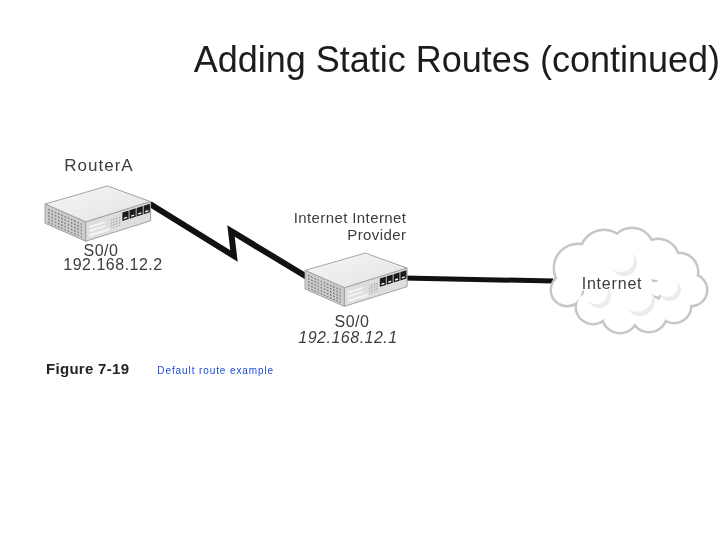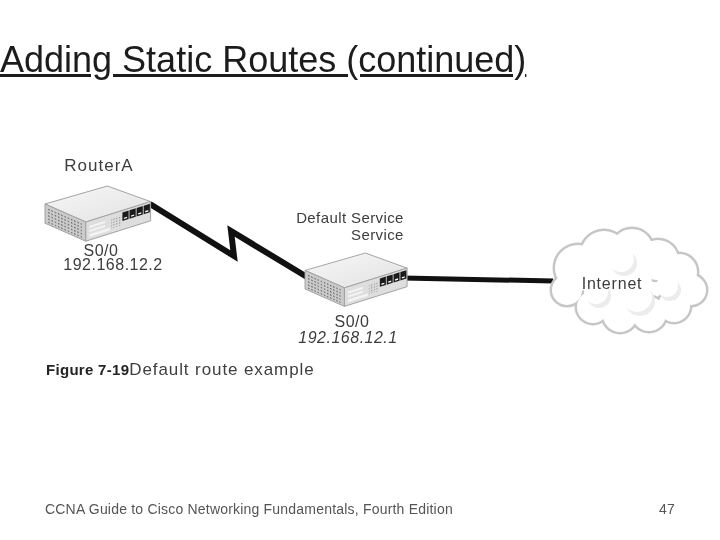--- a/index.html
+++ b/index.html
@@ -1,41 +1,41 @@
 <!DOCTYPE html>
 <html><head>
 <meta charset="utf-8">
 <style>
   html,body{margin:0;padding:0;background:#ffffff;}
   .slide{
     position:relative;width:720px;height:540px;background:#ffffff;overflow:hidden;
     font-family:"Liberation Sans",sans-serif;
   }
   .slide-title{
-    position:absolute;top:40px;left:0;width:720px;text-align:left;
-    font-size:36px;line-height:1.1;color:#1c1c1c;letter-spacing:0;text-decoration:underline;
+    position:absolute;top:40px;left:0;width:720px;text-align:right;
+    font-size:36px;line-height:1.1;color:#1c1c1c;letter-spacing:0;
   }
   .diagram-svg{position:absolute;left:0;top:0;width:720px;height:540px;}
   .dlabel{
     position:absolute;transform:translateX(-50%);white-space:nowrap;
     color:#3d3d3d;text-align:right;
   }
   .lbl-router-a{left:99px;top:156px;font-size:17px;letter-spacing:1px;}
   .lbl-isp{left:350px;top:209px;font-size:15px;line-height:17px;letter-spacing:0.4px;}
   .lbl-if-a{left:101px;top:242px;font-size:16px;letter-spacing:0.5px;}
   .lbl-ip-a{left:113px;top:256px;font-size:16px;letter-spacing:0.5px;}
   .lbl-if-isp{left:352px;top:313px;font-size:16px;letter-spacing:0.5px;}
   .lbl-ip-isp{left:348px;top:329px;font-size:16px;letter-spacing:0.5px;font-style:italic;}
   .lbl-cloud{left:612px;top:275px;font-size:16px;letter-spacing:0.8px;}
   .figure-caption{
-    position:absolute;left:46px;top:360px;display:flex;align-items:baseline;gap:0;
+    position:absolute;left:46px;top:360px;display:flex;align-items:baseline;gap:28px;
     white-space:nowrap;
   }
   .figure-caption .cap-label{font-size:15px;font-weight:bold;color:#242424;letter-spacing:0.3px;}
-  .figure-caption .cap-text{font-size:17px;color:#404040;letter-spacing:0.9px;text-align:right;}
+  .figure-caption .cap-text{font-size:10px;color:#1d4ed8;letter-spacing:0.9px;text-align:right;}
   .slide-footer{
     position:absolute;left:45px;right:45px;top:501px;display:flex;
     justify-content:space-between;align-items:baseline;
     font-size:14px;color:#555555;letter-spacing:0.2px;
   }
 </style>
 </head>
 <body>
 
 <div class="slide">
@@ -124,35 +124,31 @@
           <circle cx="667" cy="286" r="11" fill="#ffffff"></circle>
         <circle cx="624" cy="263" r="13" fill="#ececec"></circle>
           <circle cx="621" cy="259" r="13" fill="#ffffff"></circle>
       </g>
     </g>
   </svg>
 
   <div class="dlabel lbl-router-a">RouterA</div>
 
   <div class="dlabel lbl-isp">
-    <div>Default Service</div>
-    <div>Service</div>
+    <div>Internet Internet</div>
+    <div>Provider</div>
   </div>
 
   <div class="dlabel lbl-if-a">S0/0</div>
   <div class="dlabel lbl-ip-a">192.168.12.2</div>
 
   <div class="dlabel lbl-if-isp">S0/0</div>
   <div class="dlabel lbl-ip-isp">192.168.12.1</div>
 
   <div class="dlabel lbl-cloud">Internet</div>
 
   <div class="figure-caption">
     <span class="cap-label">Figure 7-19</span>
     <span class="cap-text">Default route example</span>
   </div>
 
-  <div class="slide-footer">
-    <span>CCNA Guide to Cisco Networking Fundamentals, Fourth Edition</span>
-    <span>47</span>
-  </div>
 
 </div>
 
 </body></html>

